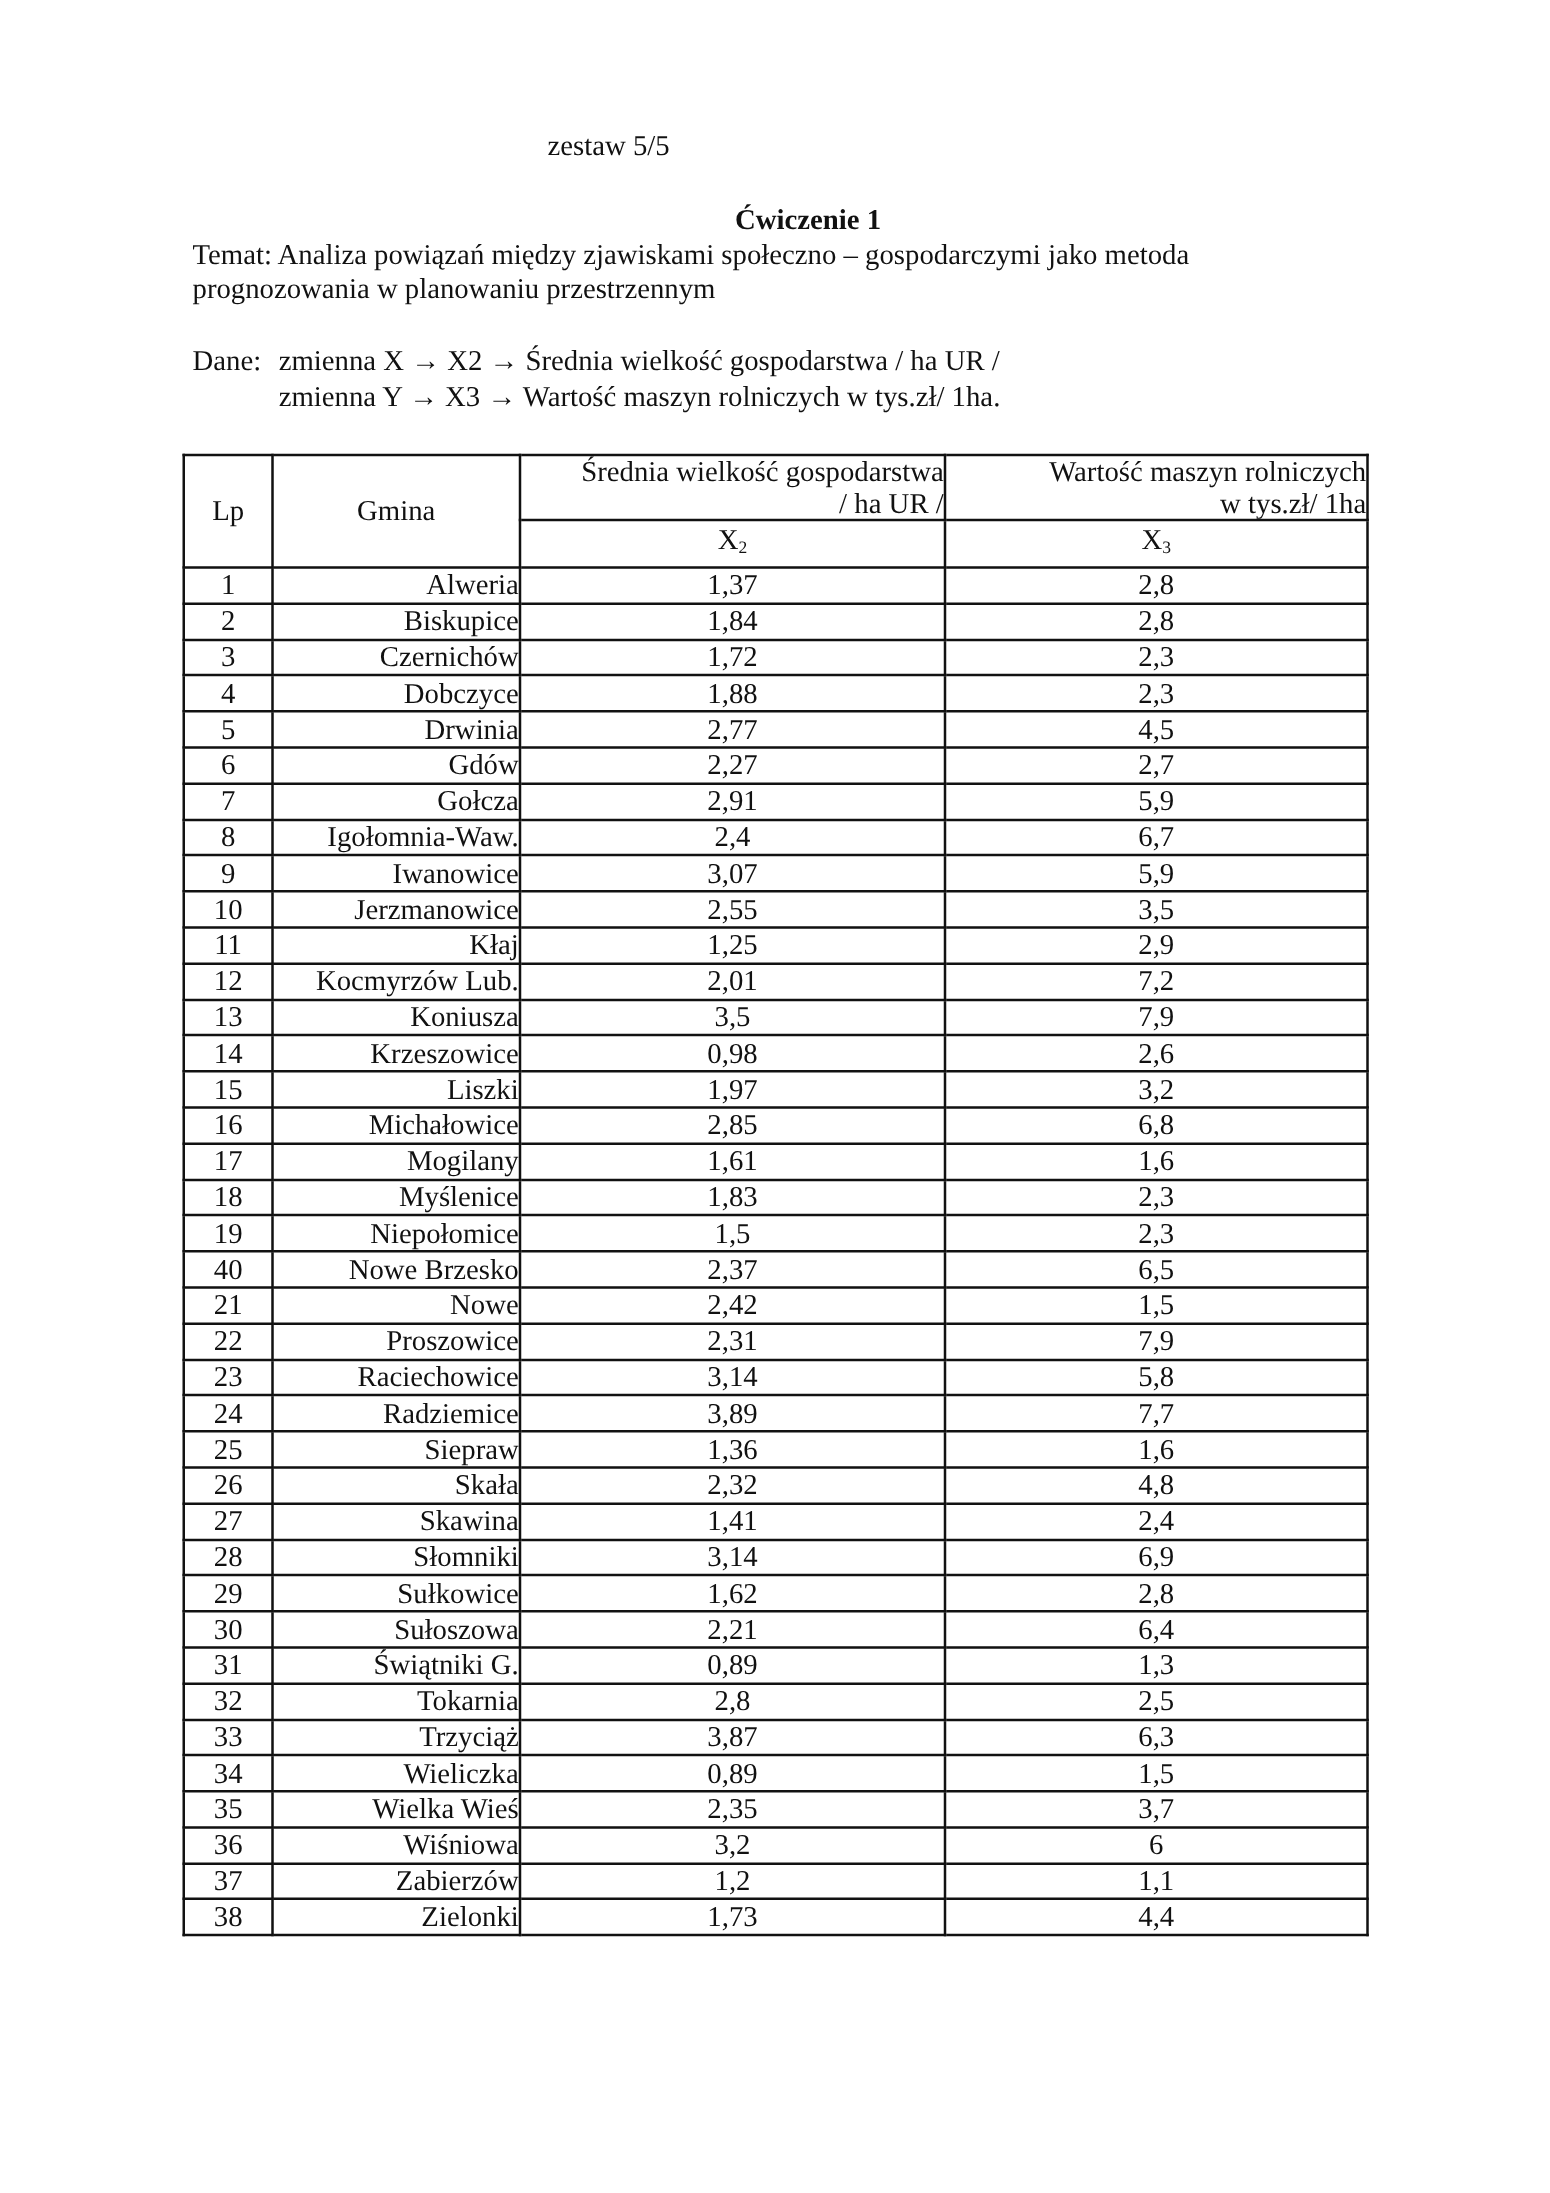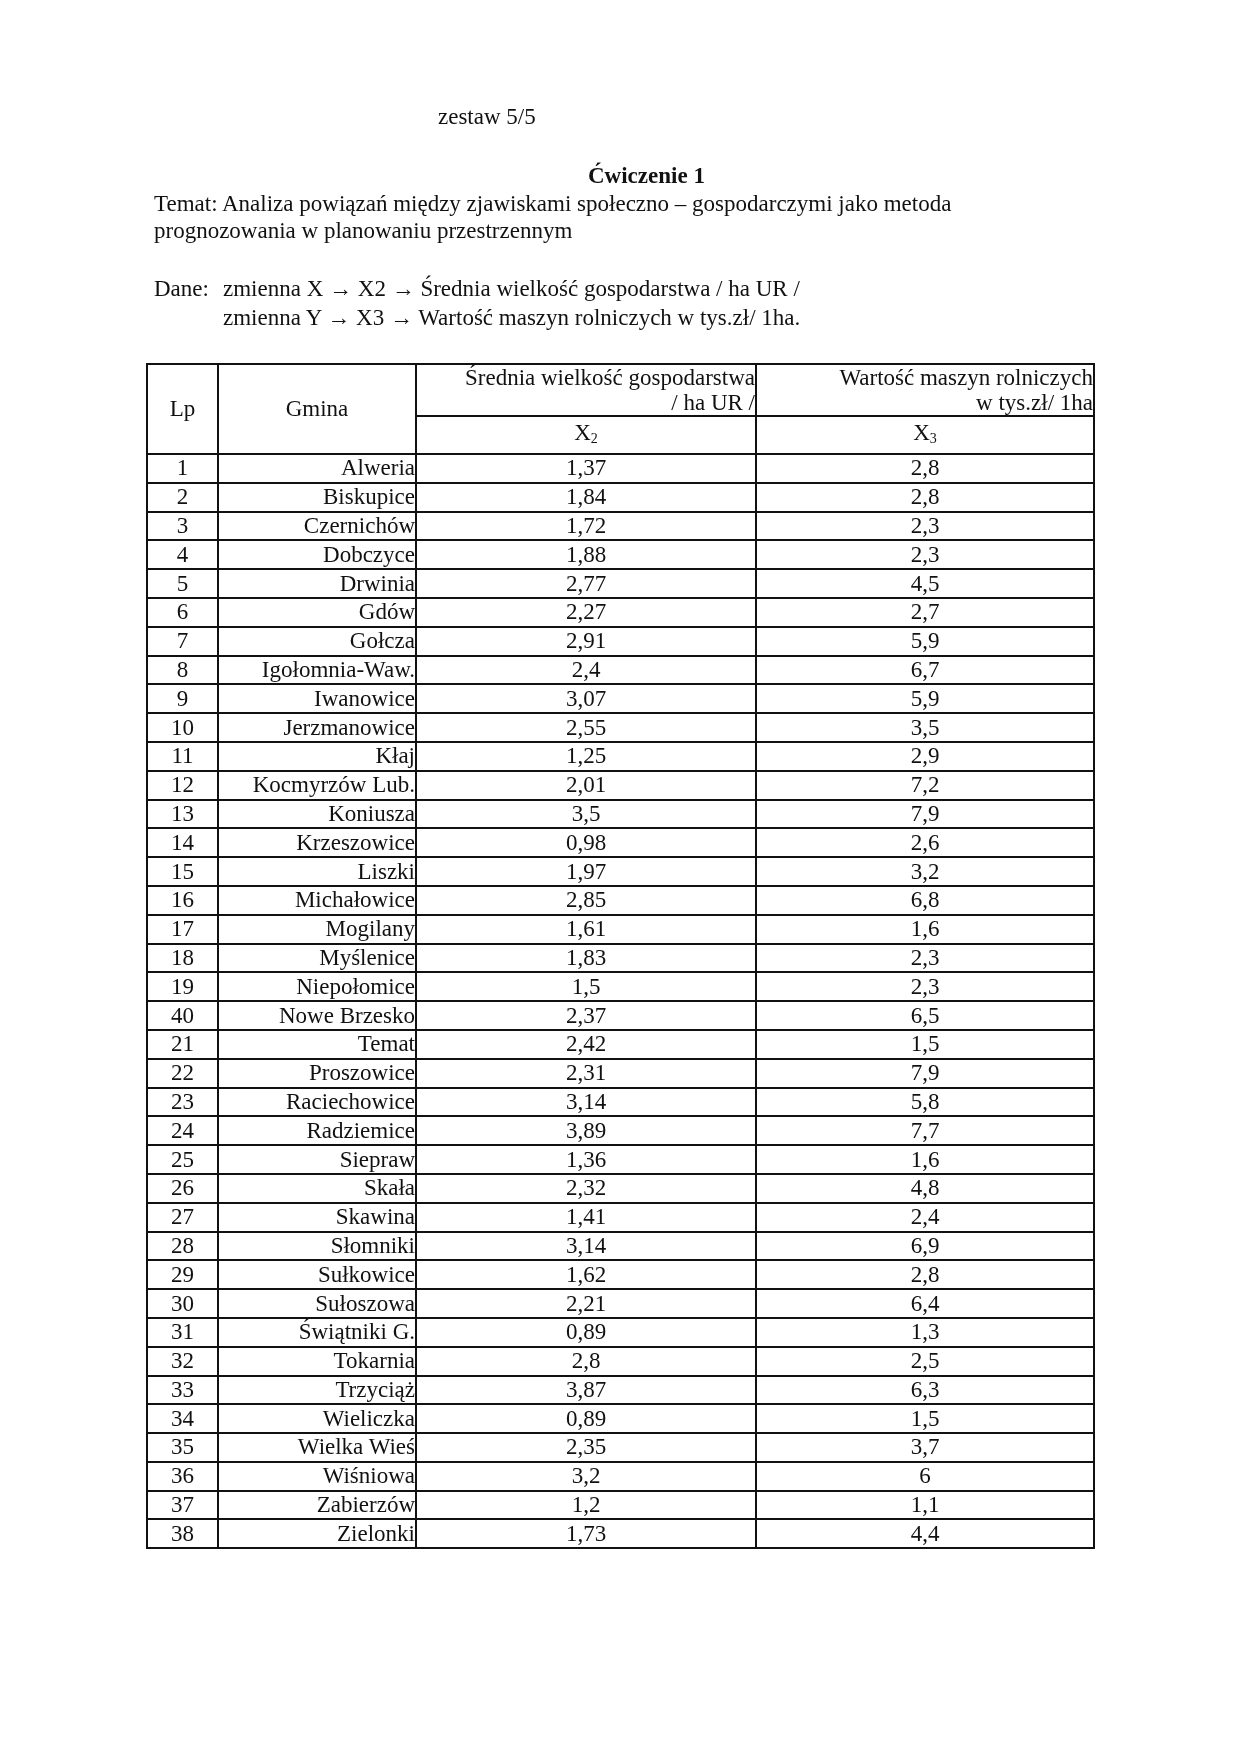--- a/index.html
+++ b/index.html
@@ -227,21 +227,21 @@
       <td class="c-val">2,3</td>
     </tr>
       <tr class="row" style="">
       <td class="c-lp">40</td>
       <td class="c-gmina">Nowe Brzesko</td>
       <td class="c-val">2,37</td>
       <td class="c-val">6,5</td>
     </tr>
       <tr class="row" style="">
       <td class="c-lp">21</td>
-      <td class="c-gmina">Temat</td>
+      <td class="c-gmina">Nowe</td>
       <td class="c-val">2,42</td>
       <td class="c-val">1,5</td>
     </tr>
       <tr class="row" style="">
       <td class="c-lp">22</td>
       <td class="c-gmina">Proszowice</td>
       <td class="c-val">2,31</td>
       <td class="c-val">7,9</td>
     </tr>
       <tr class="row" style="">

